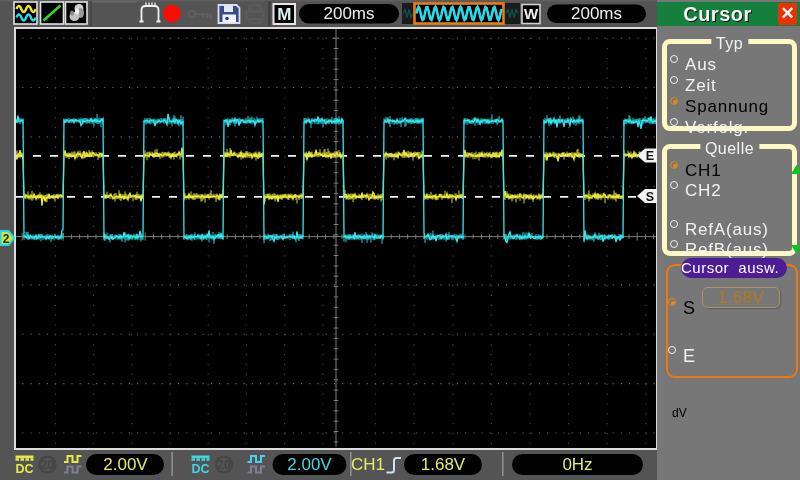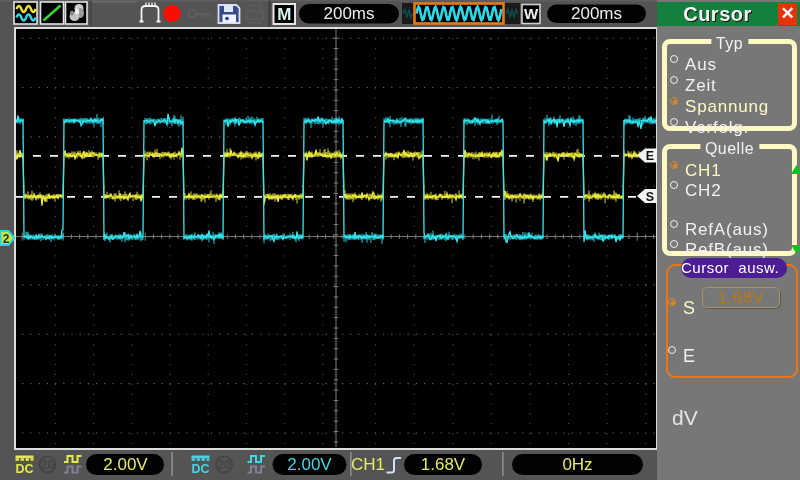--- a/index.html
+++ b/index.html
@@ -16,21 +16,21 @@
 .gbox{position:absolute;left:5px;width:135px;border:5px solid #fef9c3;border-radius:8px}
 .glabel{position:absolute;top:-9px;left:50%;transform:translateX(-50%);background:#777777;
   padding:0 5px;color:#f2f2f2;font-size:16px;letter-spacing:0.5px;white-space:nowrap}
 .row{position:absolute;left:3px;height:18px;display:flex;align-items:flex-start}
 .rad{width:8px;height:8px;border:1.5px solid #f0f0f0;border-radius:50%;margin-right:7px;
   position:relative;flex:none}
 .rad.on{border-color:#e0881c}
 .rad.on::after{content:"";position:absolute;left:2.25px;top:2.25px;width:3.5px;height:3.5px;
   border-radius:50%;background:#e0881c}
 .rlab{color:#f2f2f2;font-size:17px;letter-spacing:0.8px}
-.orange .rlab{color:#fef9c3}
+.orange .rlab{color:#000000}
 .vbox{position:absolute;border:1px solid #a6a6a6;border-radius:5px;text-align:center;
   color:#f0f0f0;font-size:17px;letter-spacing:0.5px;box-shadow:1px 1px 1px rgba(40,40,40,0.35)}
 svg{display:block}
 </style></head>
 <body>
 
 <div id="display">
     <svg width="640" height="418" viewBox="0 0 640 418">
 <path d="M6.2,9.2h1.2M14.4,9.2h1.2M22.6,9.2h1.2M30.8,9.2h1.2M39.0,9.2h1.2M47.2,9.2h1.2M55.4,9.2h1.2M63.6,9.2h1.2M71.8,9.2h1.2M80.0,9.2h1.2M88.2,9.2h1.2M96.4,9.2h1.2M104.6,9.2h1.2M112.8,9.2h1.2M121.0,9.2h1.2M129.2,9.2h1.2M137.4,9.2h1.2M145.6,9.2h1.2M153.8,9.2h1.2M162.0,9.2h1.2M170.2,9.2h1.2M178.4,9.2h1.2M186.6,9.2h1.2M194.8,9.2h1.2M203.0,9.2h1.2M211.2,9.2h1.2M219.4,9.2h1.2M227.6,9.2h1.2M235.8,9.2h1.2M244.0,9.2h1.2M252.2,9.2h1.2M260.4,9.2h1.2M268.6,9.2h1.2M276.8,9.2h1.2M285.0,9.2h1.2M293.2,9.2h1.2M301.4,9.2h1.2M309.6,9.2h1.2M317.8,9.2h1.2M326.0,9.2h1.2M334.2,9.2h1.2M342.4,9.2h1.2M350.6,9.2h1.2M358.8,9.2h1.2M367.0,9.2h1.2M375.2,9.2h1.2M383.4,9.2h1.2M391.6,9.2h1.2M399.8,9.2h1.2M408.0,9.2h1.2M416.2,9.2h1.2M424.4,9.2h1.2M432.6,9.2h1.2M440.8,9.2h1.2M449.0,9.2h1.2M457.2,9.2h1.2M465.4,9.2h1.2M473.6,9.2h1.2M481.8,9.2h1.2M490.0,9.2h1.2M498.2,9.2h1.2M506.4,9.2h1.2M514.6,9.2h1.2M522.8,9.2h1.2M531.0,9.2h1.2M539.2,9.2h1.2M547.4,9.2h1.2M555.6,9.2h1.2M563.8,9.2h1.2M572.0,9.2h1.2M580.2,9.2h1.2M588.4,9.2h1.2M596.6,9.2h1.2M604.8,9.2h1.2M613.0,9.2h1.2M621.2,9.2h1.2M629.4,9.2h1.2M637.6,9.2h1.2" stroke="#686868" stroke-width="1.1" fill="none"></path>
 <path d="M6.2,58.5h1.2M14.4,58.5h1.2M22.6,58.5h1.2M30.8,58.5h1.2M39.0,58.5h1.2M47.2,58.5h1.2M55.4,58.5h1.2M63.6,58.5h1.2M71.8,58.5h1.2M80.0,58.5h1.2M88.2,58.5h1.2M96.4,58.5h1.2M104.6,58.5h1.2M112.8,58.5h1.2M121.0,58.5h1.2M129.2,58.5h1.2M137.4,58.5h1.2M145.6,58.5h1.2M153.8,58.5h1.2M162.0,58.5h1.2M170.2,58.5h1.2M178.4,58.5h1.2M186.6,58.5h1.2M194.8,58.5h1.2M203.0,58.5h1.2M211.2,58.5h1.2M219.4,58.5h1.2M227.6,58.5h1.2M235.8,58.5h1.2M244.0,58.5h1.2M252.2,58.5h1.2M260.4,58.5h1.2M268.6,58.5h1.2M276.8,58.5h1.2M285.0,58.5h1.2M293.2,58.5h1.2M301.4,58.5h1.2M309.6,58.5h1.2M317.8,58.5h1.2M326.0,58.5h1.2M334.2,58.5h1.2M342.4,58.5h1.2M350.6,58.5h1.2M358.8,58.5h1.2M367.0,58.5h1.2M375.2,58.5h1.2M383.4,58.5h1.2M391.6,58.5h1.2M399.8,58.5h1.2M408.0,58.5h1.2M416.2,58.5h1.2M424.4,58.5h1.2M432.6,58.5h1.2M440.8,58.5h1.2M449.0,58.5h1.2M457.2,58.5h1.2M465.4,58.5h1.2M473.6,58.5h1.2M481.8,58.5h1.2M490.0,58.5h1.2M498.2,58.5h1.2M506.4,58.5h1.2M514.6,58.5h1.2M522.8,58.5h1.2M531.0,58.5h1.2M539.2,58.5h1.2M547.4,58.5h1.2M555.6,58.5h1.2M563.8,58.5h1.2M572.0,58.5h1.2M580.2,58.5h1.2M588.4,58.5h1.2M596.6,58.5h1.2M604.8,58.5h1.2M613.0,58.5h1.2M621.2,58.5h1.2M629.4,58.5h1.2M637.6,58.5h1.2" stroke="#686868" stroke-width="1.1" fill="none"></path>
@@ -238,13 +238,13 @@
   color:#fff;font-size:15px;text-align:left;line-height:20px;letter-spacing:0.5px">Cursor&nbsp; ausw.</div>
 <div class="row orange" style="left:11px;top:298px">
       <span class="rad on"></span>
       <span class="rlab" style="font-size:18px">S</span>
     </div>
 <div class="vbox" style="left:45px;top:287px;width:78px;height:21px;line-height:20px;color:#b4791b;border-color:#a89465">1.68V</div>
 <div class="row" style="left:11px;top:346px">
       <span class="rad"></span>
       <span class="rlab" style="font-size:18px">E</span>
     </div>
-<div class="abs" style="left:15px;top:406px;color:#e5e5e5;font-size:21px">dV</div>
+<div class="abs" style="left:15px;top:406px;color:#000000;font-size:12px">dV</div>
 </div>
 </body></html>

